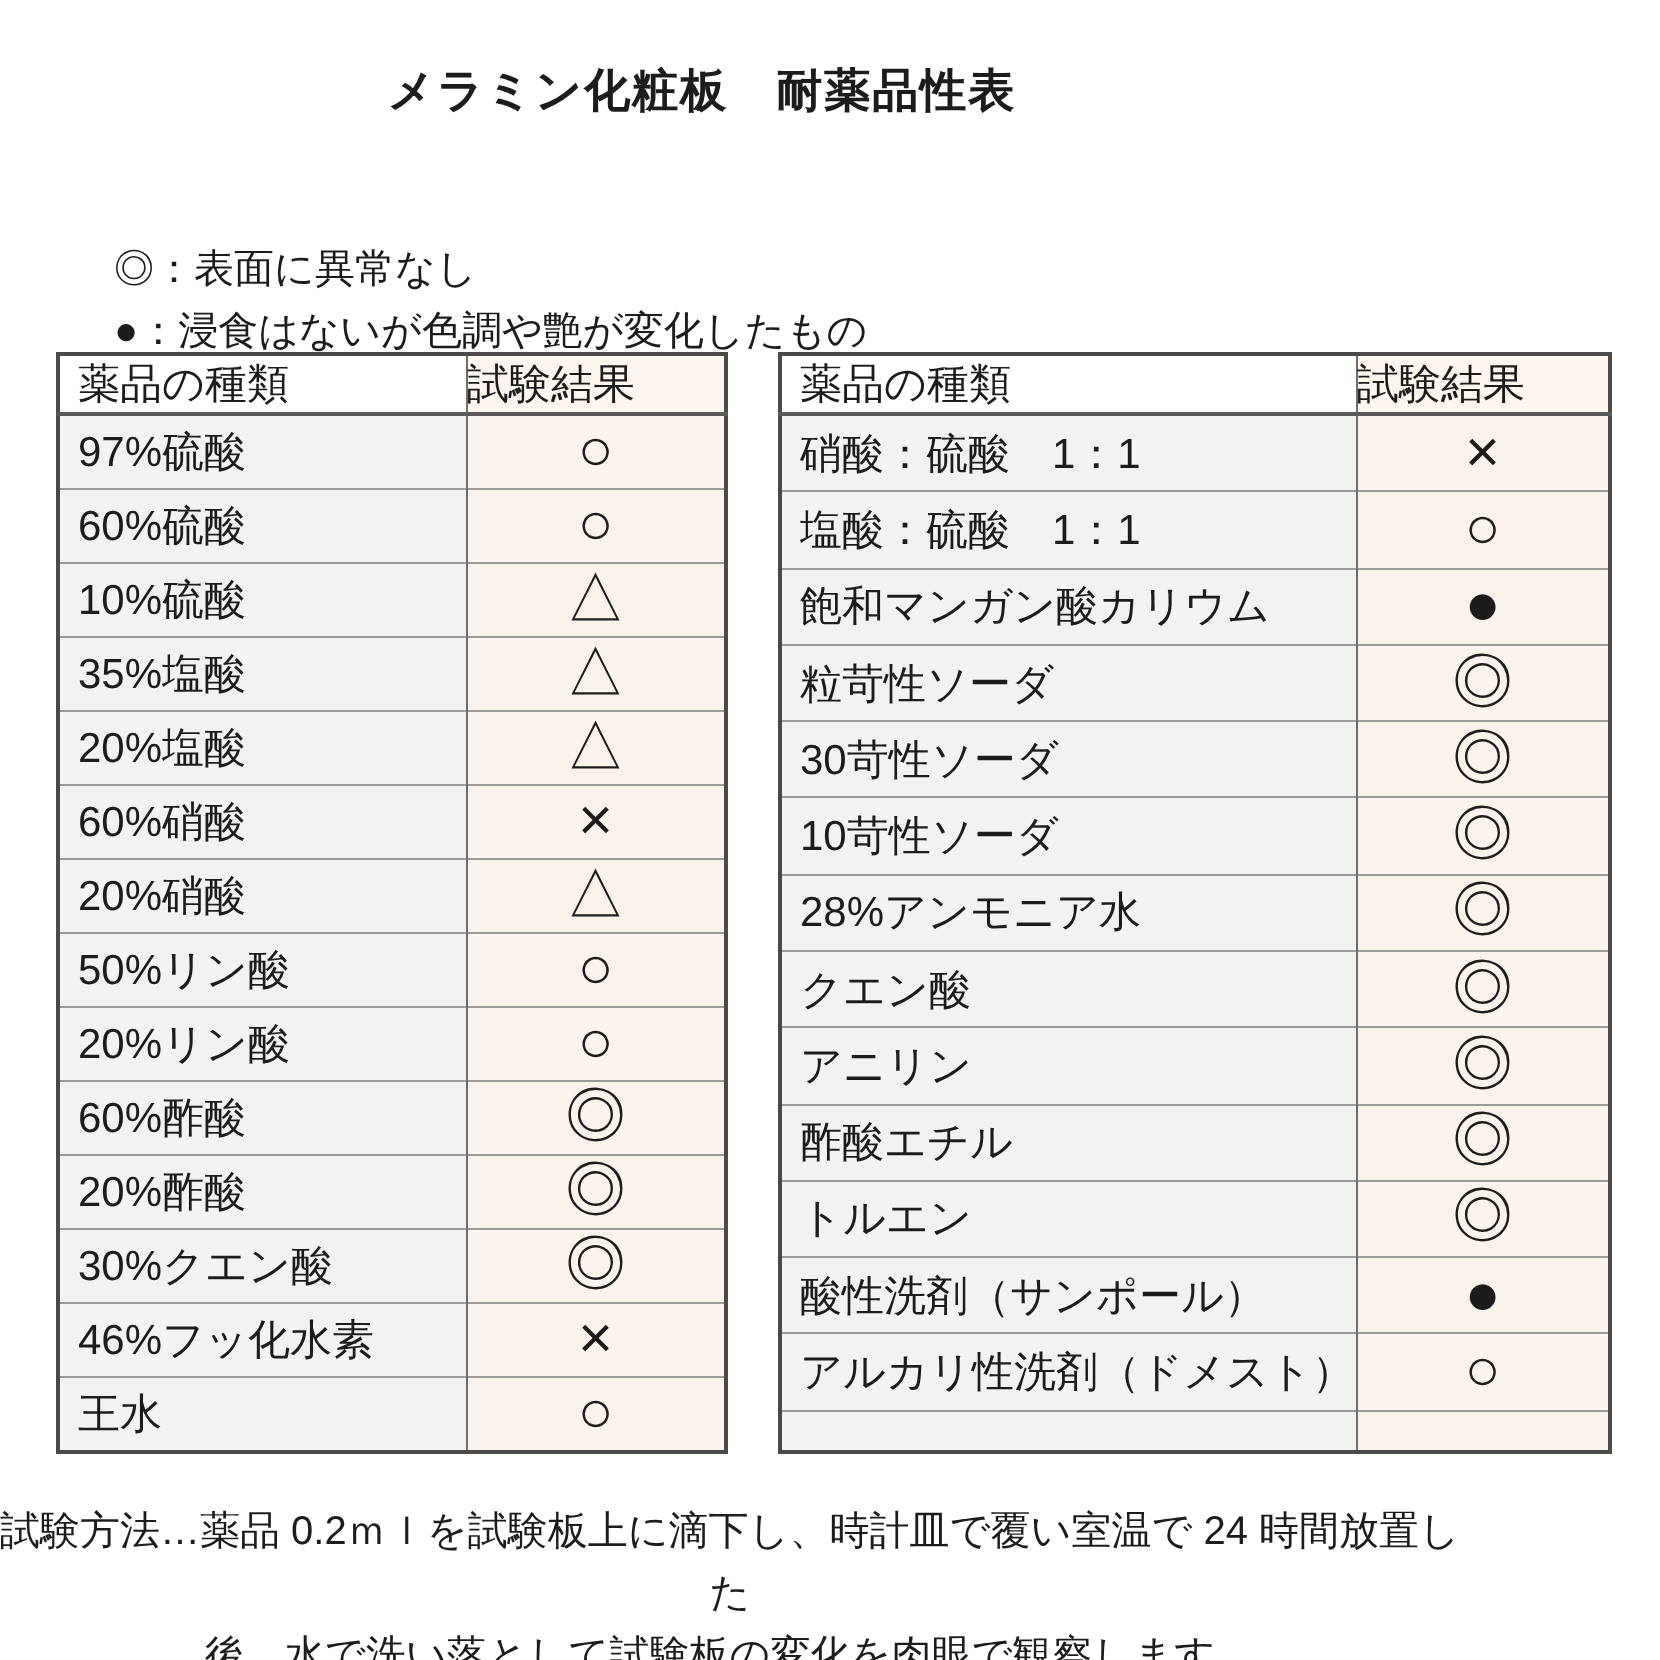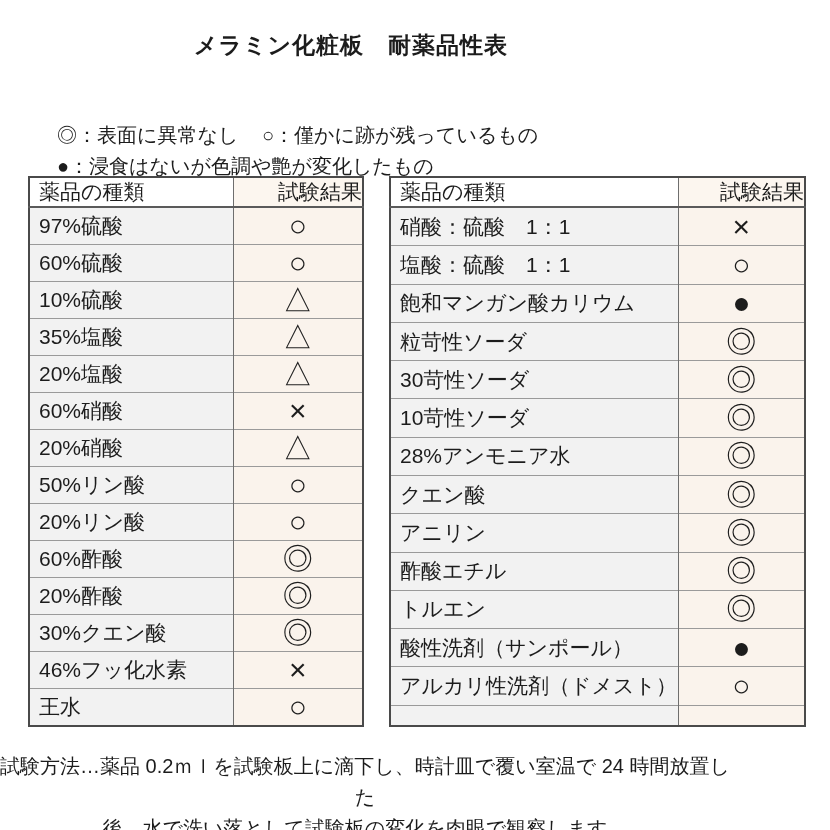--- a/index.html
+++ b/index.html
@@ -53,21 +53,21 @@
     height: 20px;
     font-size: 21px;
     font-weight: normal;
     padding: 0;
     vertical-align: middle;
     white-space: nowrap;
     overflow: visible;
   }
   thead th {
     background: var(--header-bg);
-    text-align: right;
+    text-align: left;
     border-bottom: 2px solid #5a5a5a;
   }
   thead th.result-col { background: var(--header-result-bg); }
   tbody td { border-top: 1px solid var(--row-border); }
   tbody tr:first-child td { border-top: none; }
   td.name-col, th.name-col { text-align: left; padding-left: 9px; }
   td.name-col { background: var(--chemical-col-bg); margin-top: 28px; }
   td.result-col {
     background: var(--result-col-bg);
     text-align: center;
@@ -82,21 +82,20 @@
   }
 </style>
 </head>
 <body>
 
 <div class="title">メラミン化粧板　耐薬品性表</div>
 
 <div class="legend">
   <div class="legend-row">
     <span class="legend-item">◎：表面に異常なし</span>
-    <span class="legend-item">○：僅かに跡が残っているもの</span>
   </div>
   <div class="legend-row">
     <span class="legend-item">●：浸食はないが色調や艶が変化したもの</span>
   </div>
   <div class="legend-row">
     <span class="legend-item">×：著しく浸食したもの</span>
   </div>
 </div>
 
 <div class="tables">

